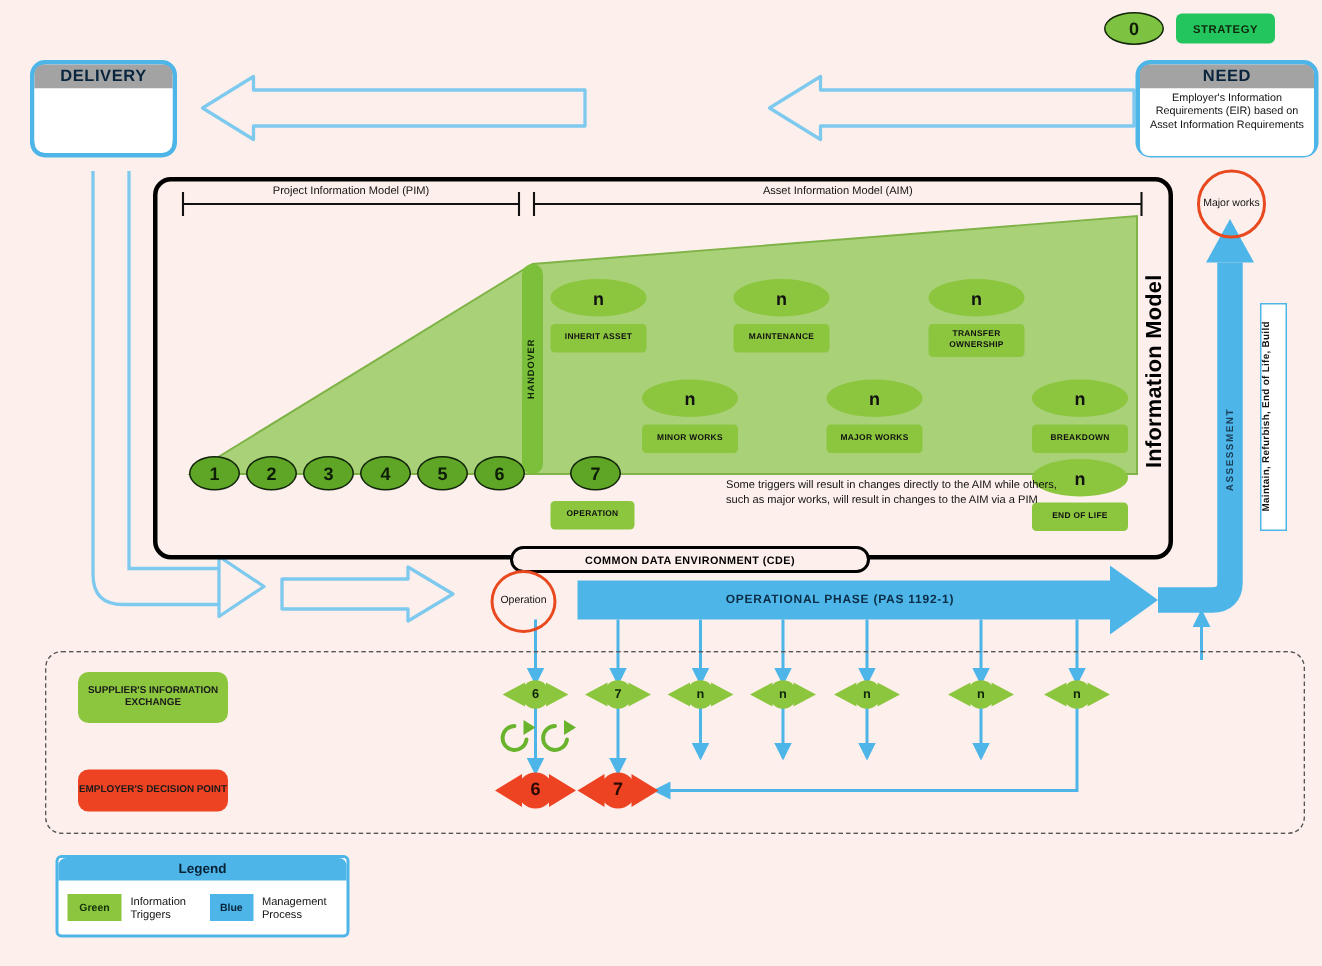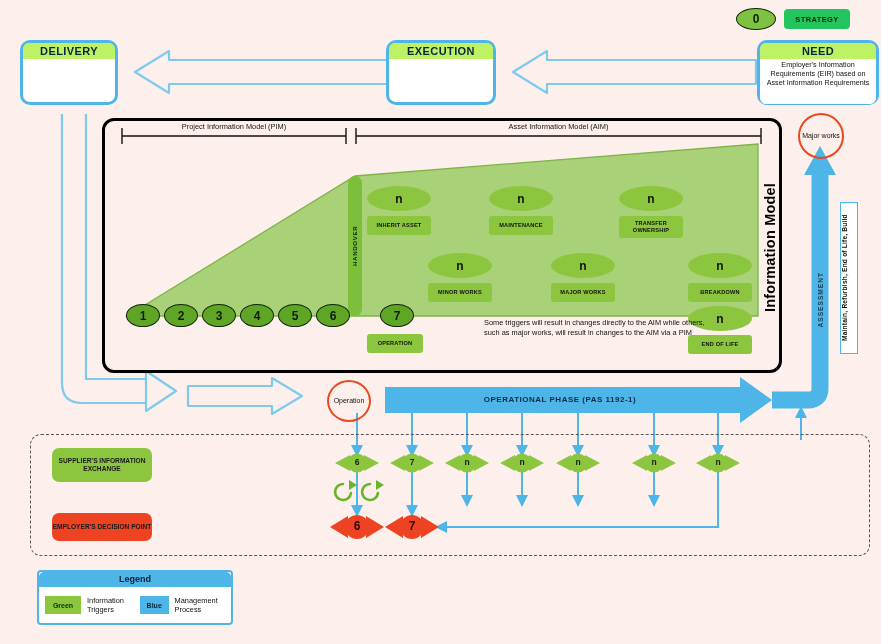--- a/index.html
+++ b/index.html
@@ -12,21 +12,21 @@
   }
   #stage{position:absolute;left:0;top:0;width:881px;height:644px;}
   .abs{position:absolute;box-sizing:border-box;}
 
   
   .procbox{
     border:3px solid #4db5e8;border-radius:10px;background:#ffffff;
     box-sizing:border-box;
   }
   .procbox .hdr{
-    background:#bef264;color:#09243d;font-weight:bold;font-size:11px;
+    background:#a3a3a3;color:#09243d;font-weight:bold;font-size:11px;
     text-align:center;letter-spacing:.4px;line-height:16px;height:16px;
     border-radius:6px 6px 0 0;
   }
   .procbox .body{background:#fff;border-radius:0 0 6px 6px;}
   .needtext{
     font-size:7.2px;color:#111;text-align:center;line-height:9px;padding:1px 2px 0 2px;
   }
 
   
   .gpill{
@@ -256,37 +256,34 @@
 
   <div class="abs strategy" style="left:784px;top:9px;width:66px;height:20px;">
     <span>STRATEGY</span>
   </div>
 
   <div class="abs procbox" style="left:20px;top:40px;width:98px;height:65px;">
     <div class="hdr">DELIVERY</div>
     <div class="body" style="height:40px;"></div>
   </div>
 
-  <div class="abs procbox" style="left:386px;top:40px;width:110px;height:65px;">
-    <div class="hdr">EXECUTION</div>
-    <div class="body" style="height:40px;"></div>
-  </div>
 
   <div class="abs procbox" style="left:757px;top:40px;width:122px;height:65px;">
     <div class="hdr">NEED</div>
     <div class="body needtext" style="height:44px;">Employer's Information Requirements (EIR) based on Asset Information Requirements</div>
   </div>
 
   <div class="abs imframe" style="left:102px;top:118px;width:680px;height:255px;"></div>
 
   <div class="abs axistxt" style="left:122px;top:122px;width:224px;">Project Information Model (PIM)</div>
   <div class="abs axistxt" style="left:356px;top:122px;width:405px;text-align:center;">Asset Information Model (AIM)</div>
 
   <div class="abs imlabel" style="left:760px;top:160px;width:20px;height:175px;">Information Model</div>
 
+  <div class="abs cdetag" style="left:340px;top:364px;width:240px;height:18px;">COMMON DATA ENVIRONMENT (CDE)</div>
 
   <div class="abs handover" style="left:348px;top:176px;width:14px;height:140px;">
     <span style="height:140px;line-height:14px;">HANDOVER</span>
   </div>
 
   <div class="abs numoval" style="left:126px;top:304px;width:34px;height:23px;">
     <span>1</span>
     </div>
   <div class="abs numoval" style="left:164px;top:304px;width:34px;height:23px;">
     <span>2</span>

